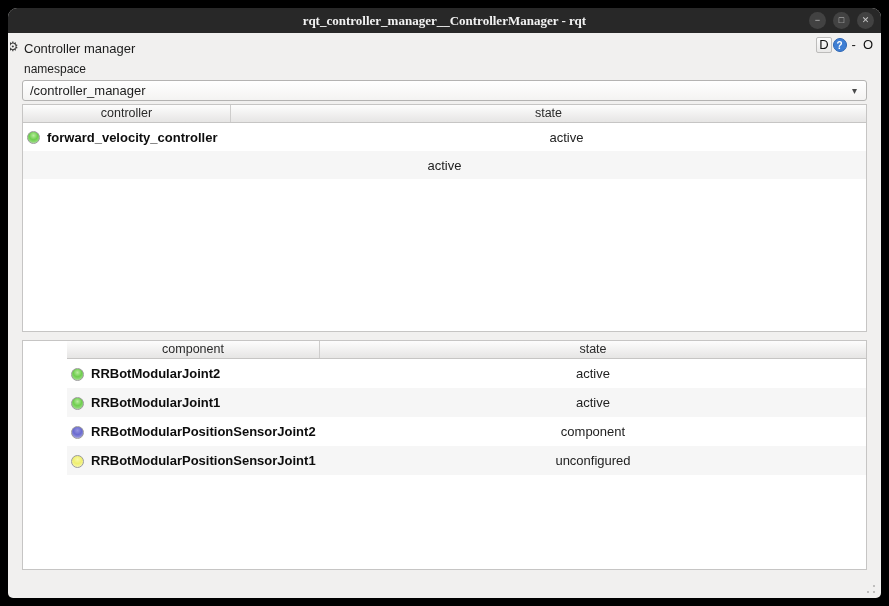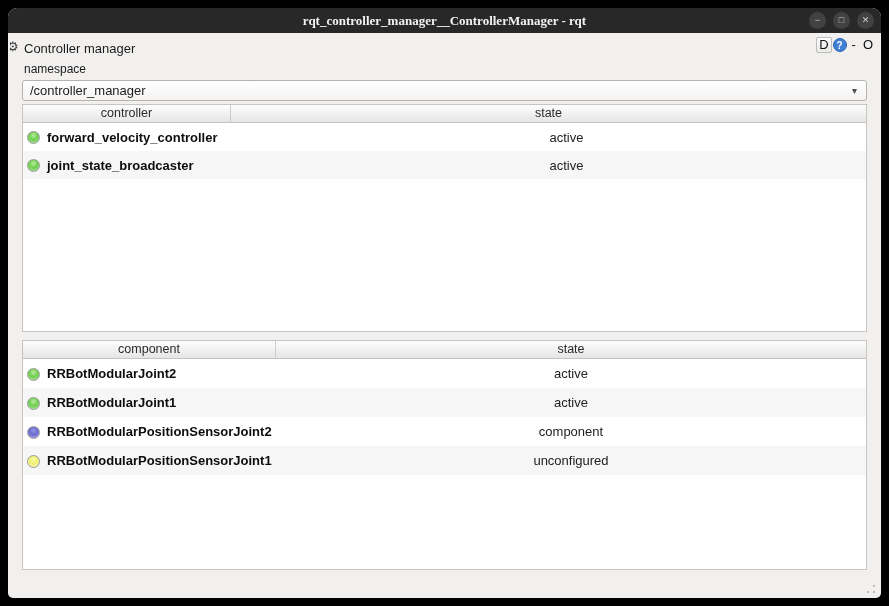--- a/index.html
+++ b/index.html
@@ -57,21 +57,21 @@
   .combo-arrow {
     position:absolute; right:9px; top:4px; font-size:10px; color:#4a4a4a;
   }
 
   
   .table {
     position:absolute; left:14px; width:845px; background:#fff;
     border:1px solid #c6c5c4;
   }
   .table1 { top:96px;  height:228px; }
-  .table2 { top:332px; height:230px; }
+  .table2 { top:332px; height:230px;padding-left:44px; }
   .thead { display:flex; height:18px;
     background:linear-gradient(#fdfdfd,#e6e5e4);
     border-bottom:1px solid #c6c5c4;
   }
   .hcell {
     font-size:12.5px; color:#2a2a2a; text-align:center; line-height:17px;
   }
   .table1 .hcell-name { width:208px; border-right:1px solid #cecdcc; }
   .table2 .hcell-name { width:253px; border-right:1px solid #cecdcc; }
   .hcell-state { flex:1; }
@@ -143,24 +143,20 @@
     </div>
     <div class="tbody">
         <div class="trow">
           <div class="cell name-cell">
             <span class="led led-green"></span>
             <span class="row-label">forward_velocity_controller</span>
           </div>
           <div class="cell state-cell">active</div>
         </div>
         <div class="trow">
-          <div class="cell name-cell">
-            <span class="led led-green"></span>
-            <span class="row-label">joint_state_broadcaster</span>
-          </div>
           <div class="cell state-cell">active</div>
         </div>
       </div>
   </div>
 
   <div class="table table2">
     <div class="thead">
       <div class="hcell hcell-name">component</div>
       <div class="hcell hcell-state">state</div>
     </div>

